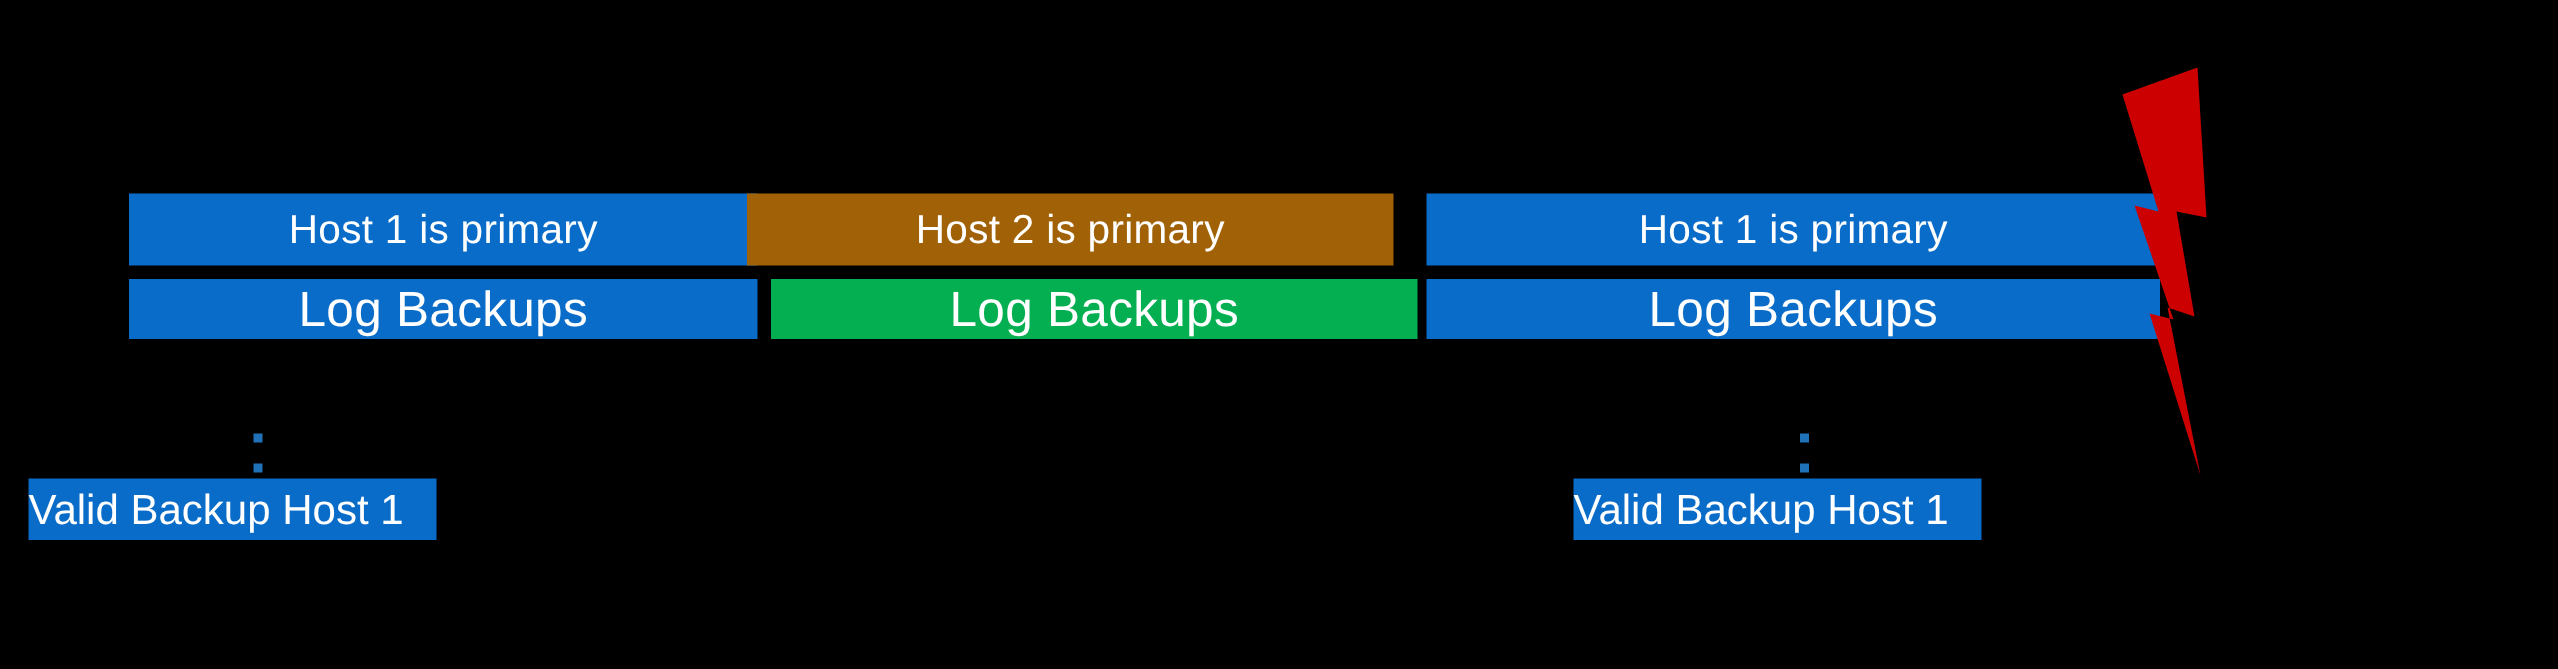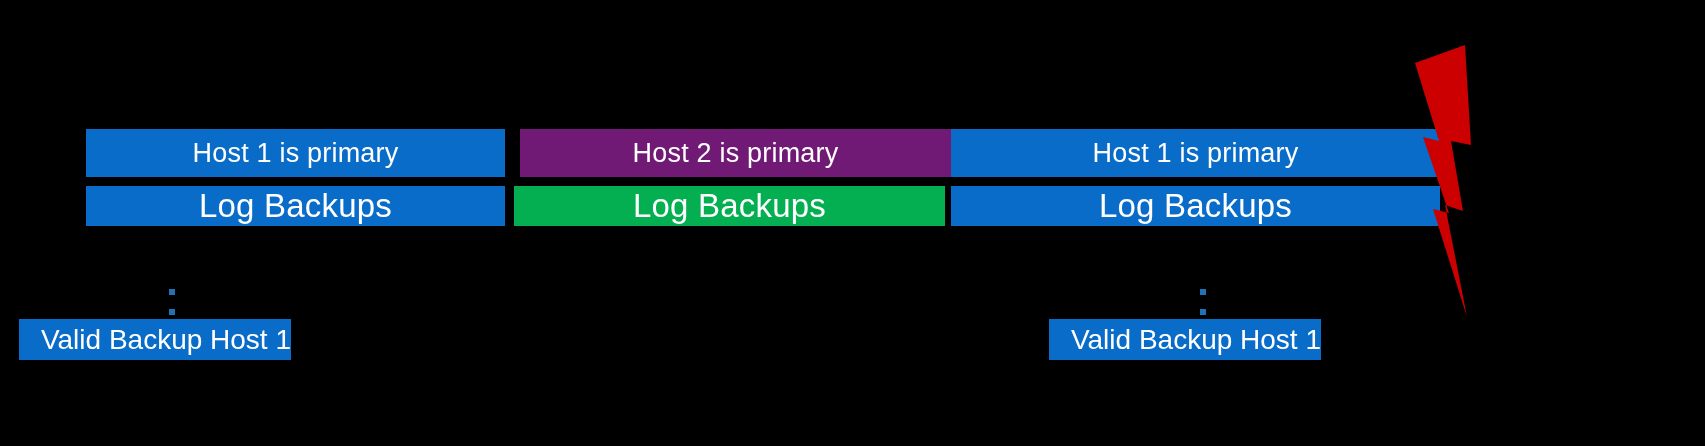--- a/index.html
+++ b/index.html
@@ -43,21 +43,21 @@
   .bar .bar-label {
     pointer-events: none;
     text-align: center;
   }
 
   
   .callout {
     position: absolute;
     display: flex;
     align-items: center;
-    justify-content: flex-end;
+    justify-content: flex-start;
     height: 41px;
     font-size: 28px;
     color: #ffffff;
     white-space: nowrap;
     box-sizing: border-box;
   }
 
   
   .leader {
     position: absolute;
@@ -83,21 +83,21 @@
 </style>
 </head>
 <body>
 
 <div id="stage">
 
   <div id="timeline-rows">
       <div class="bar row-primary" style="left: 86px; top: 129px; width: 419px; height: 48px; background: rgb(10, 108, 201);">
         <span class="bar-label">Host 1 is primary</span>
       </div>
-      <div class="bar row-primary" style="left: 520px; top: 129px; width: 431px; height: 48px; background: #701a75;">
+      <div class="bar row-primary" style="left: 498px; top: 129px; width: 431px; height: 48px; background: #a16207;">
         <span class="bar-label">Host 2 is primary</span>
       </div>
       <div class="bar row-primary" style="left: 951px; top: 129px; width: 489px; height: 48px; background: rgb(10, 108, 201);">
         <span class="bar-label">Host 1 is primary</span>
       </div>
       <div class="bar row-logs" style="left: 86px; top: 186px; width: 419px; height: 40px; background: rgb(10, 108, 201);">
         <span class="bar-label">Log Backups</span>
       </div>
       <div class="bar row-logs" style="left: 514px; top: 186px; width: 431px; height: 40px; background: rgb(3, 175, 81);">
         <span class="bar-label">Log Backups</span>

